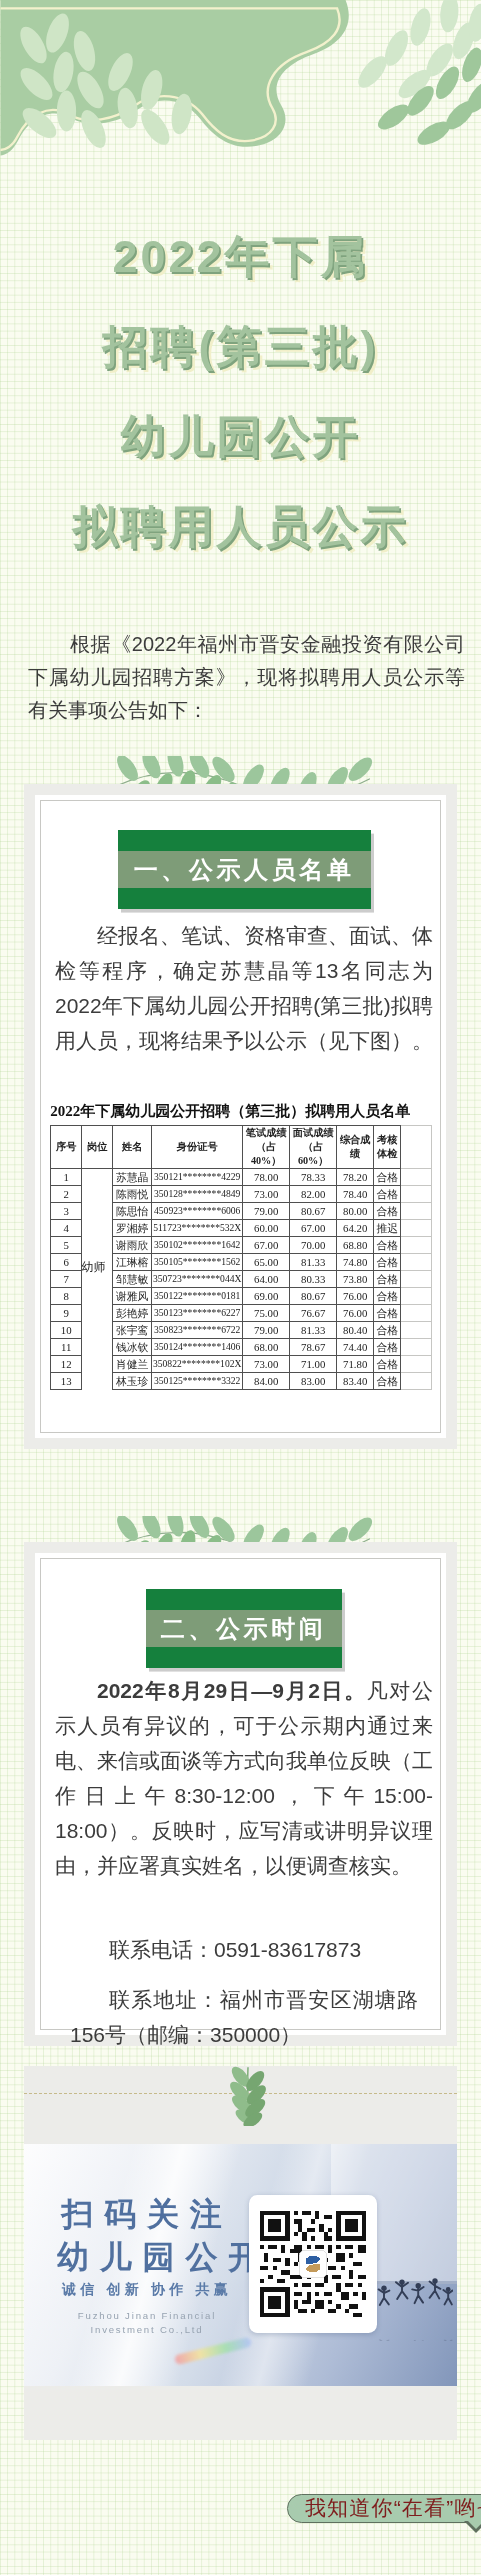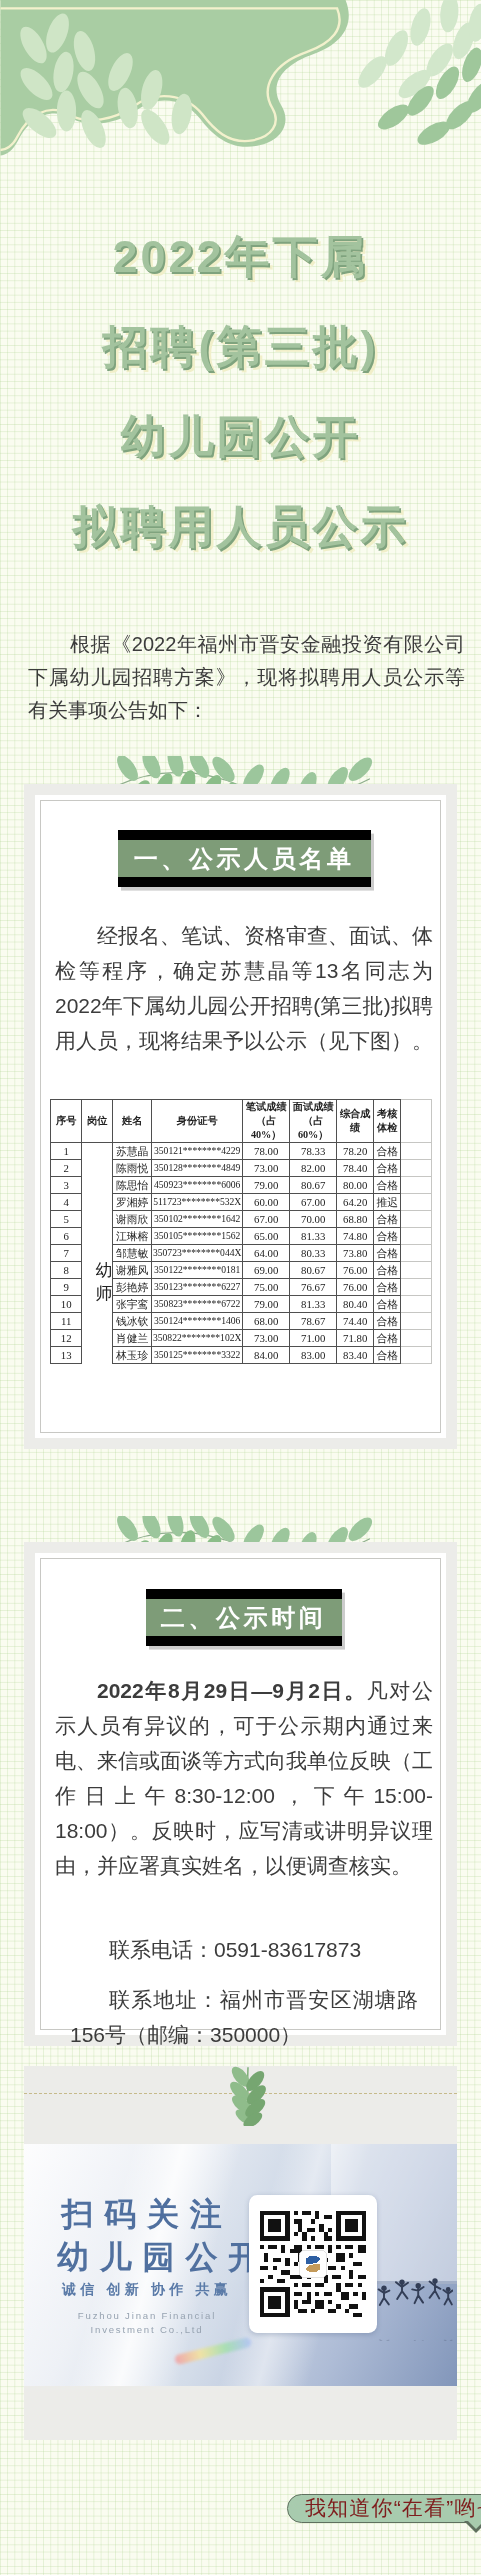--- a/index.html
+++ b/index.html
@@ -25,40 +25,40 @@
 
   
   .divider{position:absolute;left:109px;width:265px;height:57px;}
 
   
   .card{position:absolute;left:24px;width:433px;background:#ecece9;}
   .card-mid{position:absolute;top:10.8px;left:10.8px;right:10.8px;bottom:10.8px;background:#fff;}
   .card-inner{position:absolute;top:4.8px;left:4.8px;right:4.8px;bottom:4.8px;border:1.2px solid #c8c8c4;background:#fff;}
 
   
-  .section-banner{position:absolute;background:#000000;padding:10px 0;
+  .section-banner{position:absolute;background:#15803d;padding:21px 0;
     box-shadow:3px 3.6px 0 rgba(110,110,110,0.35);}
   .section-banner .sb-inner{background:#7e9c78;color:#ffffff;font-size:24px;font-weight:bold;
     text-align:center;letter-spacing:3.6px;line-height:37px;}
 
   
   .tbl-wrap{position:absolute;left:9.6px;top:298px;width:381px;}
   .tbl-title{font-size:15px;font-weight:bold;color:#111;line-height:25px;height:26.5px;
     font-family:"Liberation Serif","DejaVu Serif",serif;white-space:nowrap;}
   table.roster{border-collapse:collapse;table-layout:fixed;width:381px;
     font-family:"Liberation Serif","DejaVu Serif",serif;color:#222;}
   table.roster th,table.roster td{border:0.6px solid #4f4f4f;padding:0;text-align:center;
     overflow:hidden;}
   table.roster th{font-size:10.2px;font-weight:bold;height:35px;line-height:14px;}
   table.roster td{font-size:10.8px;height:16px;line-height:16px;}
   table.roster td.idno{font-size:9.6px;}
   table.roster td.pos{border-top:none;border-bottom:none;}
   table.roster .trail{border-color:#c6c6c3;}
-  .pos-overlay{position:absolute;left:41px;top:458px;width:31px;text-align:right;
-    font-size:17px;color:#222;font-family:"Liberation Serif","DejaVu Serif",serif;}
+  .pos-overlay{position:absolute;left:41px;top:458px;width:31px;text-align:left;
+    font-size:12px;color:#222;font-family:"Liberation Serif","DejaVu Serif",serif;}
 
   
   .contact p{margin:15px;text-indent:39px;}
 
   
   .media-panel{position:absolute;left:24px;top:2066px;width:433px;height:374px;background:#ecece9;}
   .dash-line{position:absolute;left:0;top:27px;width:433px;border-top:1.8px dashed #c6ba8a;}
   .sprig{position:absolute;left:188px;top:0;}
 
   
@@ -181,20 +181,21 @@
 
       <div class="section-banner" style="left:77px;top:29.5px;width:253px">
         <div class="sb-inner">一、公示人员名单</div>
       </div>
 
       <div class="abs body-par" style="left:14.4px;top:117px;width:378px">
         <p>经报名、笔试、资格审查、面试、体检等程序，确定苏慧晶等13名同志为2022年下属幼儿园公开招聘(第三批)拟聘用人员，现将结果予以公示（见下图）。</p>
       </div>
 
       <div class="tbl-wrap">
+        <div class="tbl-title">2022年下属幼儿园公开招聘（第三批）拟聘用人员名单</div>
         <table class="roster">
           <colgroup>
             <col style="width:31px">
                 <col style="width:31px">
                 <col style="width:39px">
             <col style="width:91px">
                 <col style="width:47px">
                 <col style="width:47px">
             <col style="width:37px">
                 <col style="width:27px">

